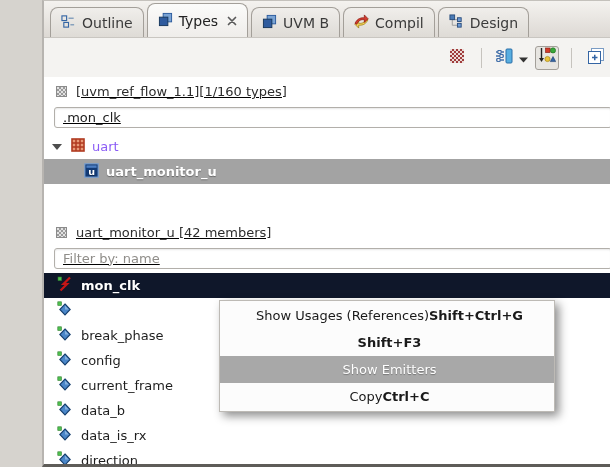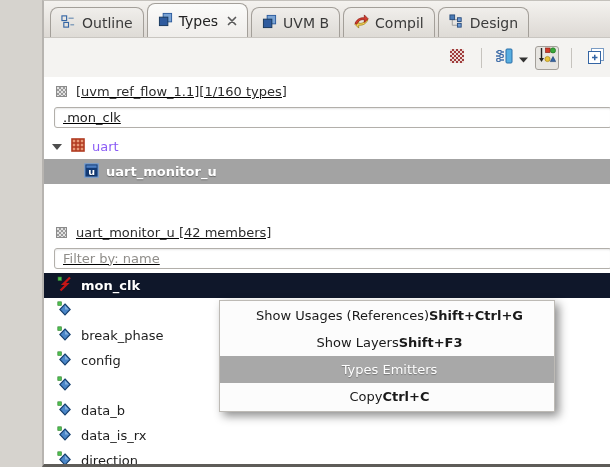--- a/index.html
+++ b/index.html
@@ -329,20 +329,21 @@
             <span>config</span>
           </div>
           <div class="member-row">
             <span><span class="ic">
                 <svg width="16" height="16" viewBox="0 0 16 16">
                   <polygon points="8,3 13.2,8.5 8,14 2.8,8.5" fill="#4a86c8" stroke="#17406e" stroke-width="1.1"></polygon>
                   <polygon points="8,4.6 11.8,8.5 8,8.5" fill="#85b2e0"></polygon>
                   <rect x="0.8" y="0.8" width="3.6" height="3.6" fill="#4fc04f" stroke="#2c7c2c" stroke-width="0.6"></rect>
                 </svg>
               </span></span>
+            <span>current_frame</span>
           </div>
           <div class="member-row">
             <span><span class="ic">
                 <svg width="16" height="16" viewBox="0 0 16 16">
                   <polygon points="8,3 13.2,8.5 8,14 2.8,8.5" fill="#4a86c8" stroke="#17406e" stroke-width="1.1"></polygon>
                   <polygon points="8,4.6 11.8,8.5 8,8.5" fill="#85b2e0"></polygon>
                   <rect x="0.8" y="0.8" width="3.6" height="3.6" fill="#4fc04f" stroke="#2c7c2c" stroke-width="0.6"></rect>
                 </svg>
               </span></span>
             <span>data_b</span>
@@ -374,25 +375,24 @@
     </div>
   </div>
 
   <div class="menu">
 
   <div class="menu-item">
         <span class="mi-label">Show Usages (References)</span>
         <span class="shortcut">Shift+Ctrl+G</span>
       </div>
       <div class="menu-item">
-        <span class="mi-label">Show Layers</span>
         <span class="shortcut">Shift+F3</span>
       </div>
       <div class="menu-item highlighted">
-        <span class="mi-label">Types Emitters</span>
+        <span class="mi-label">Show Emitters</span>
         <span class="shortcut"></span>
       </div>
       <div class="menu-item">
         <span class="mi-label">Copy</span>
         <span class="shortcut">Ctrl+C</span>
       </div>
     </div>
 
 </div>
 

